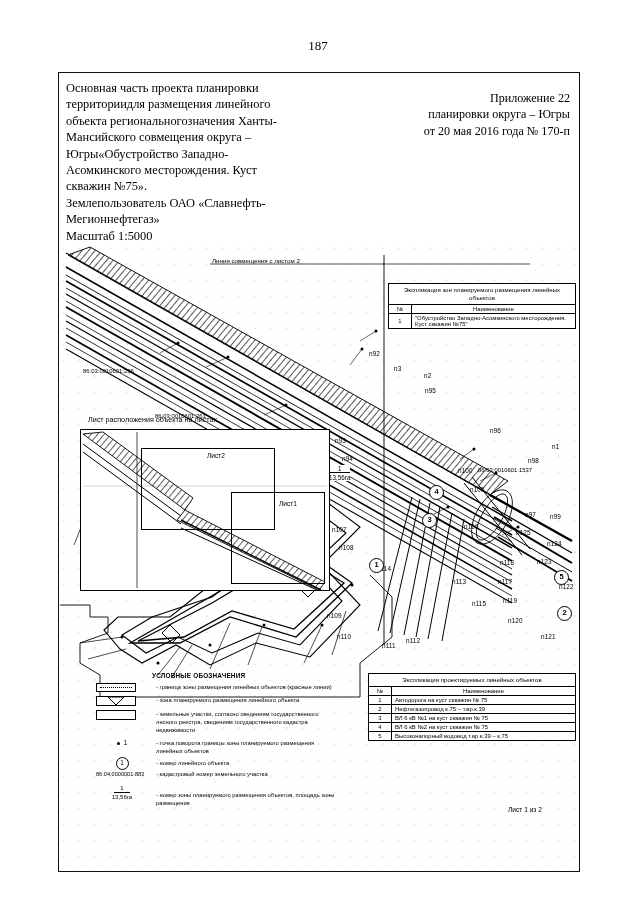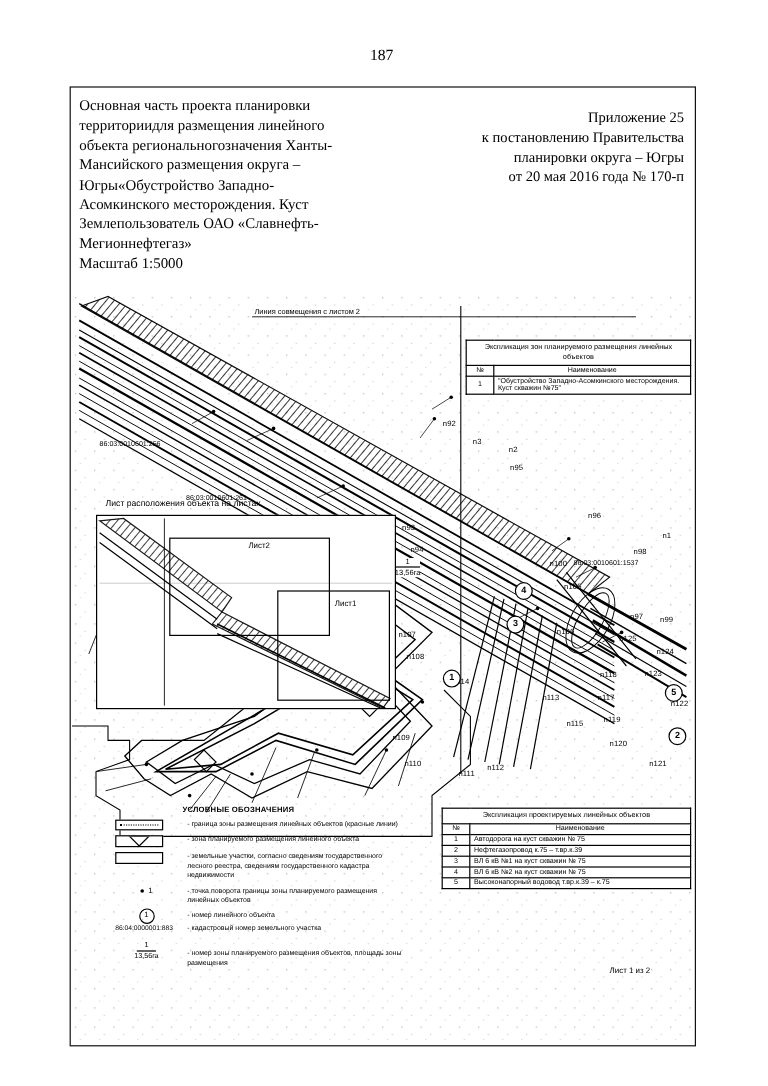--- a/index.html
+++ b/index.html
@@ -69,30 +69,30 @@
 
   <div class="page-number">187</div>
 
   <div class="frame"></div>
 
   <div class="hdr">
     <div class="hdr-left">
       <div>Основная часть проекта  планировки</div>
       <div>территориидля размещения линейного</div>
       <div>объекта региональногозначения Ханты-</div>
-      <div>Мансийского размещения округа –</div>
+      <div>Мансийского совмещения округа –</div>
       <div>Югры«Обустройство Западно-</div>
       <div>Асомкинского месторождения. Куст</div>
+      <div>скважин №75».</div>
       <div>Землепользователь ОАО «Славнефть-</div>
       <div>Мегионнефтегаз»</div>
       <div>Масштаб 1:5000</div>
     </div>
     <div class="hdr-right">
-      <div>Приложение 25</div>
-      <div>к постановлению Правительства</div>
+      <div>Приложение 22</div>
       <div>планировки округа – Югры</div>
       <div>от 20 мая 2016 года № 170-п</div>
     </div>
   </div>
 
   <div class="canvas">
 
     <svg width="518" height="625" viewBox="0 0 518 625">
       <defs>
         <pattern id="hatch" width="5" height="5" patternUnits="userSpaceOnUse" patternTransform="rotate(40)">

